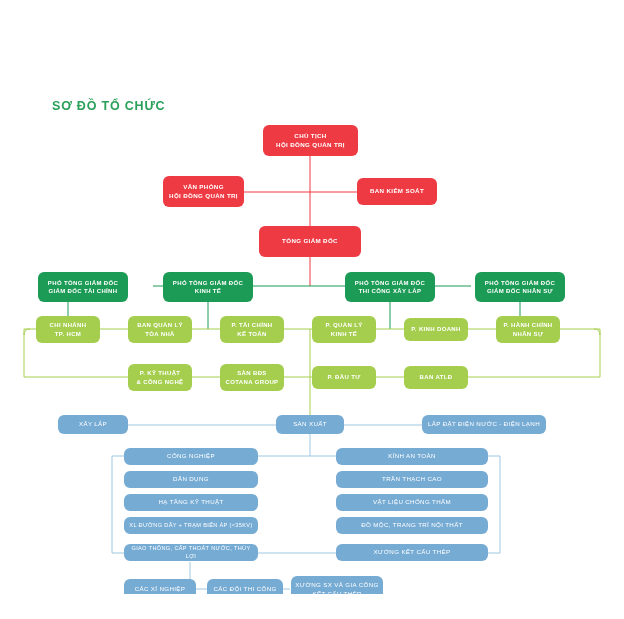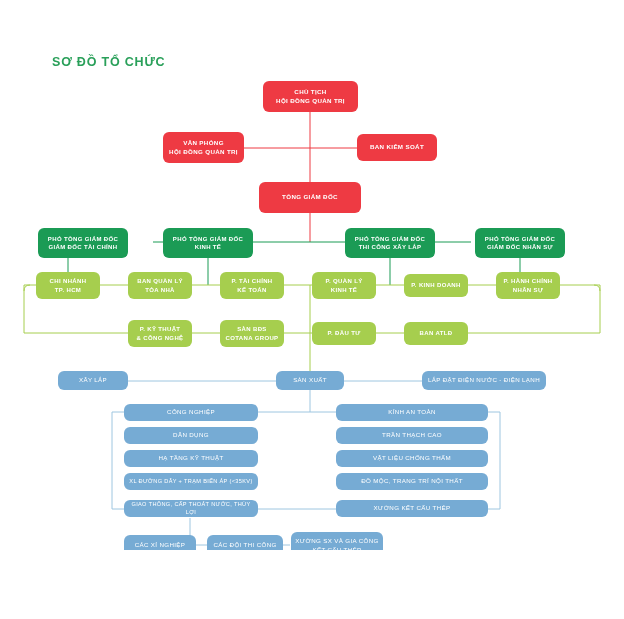--- a/index.html
+++ b/index.html
@@ -10,20 +10,21 @@
   body {
     font-family: "Liberation Sans", sans-serif;
     -webkit-font-smoothing: antialiased;
   }
   #page {
     position: relative;
     width: 624px;
     height: 550px;
     background: #ffffff;
     overflow: hidden;
+    margin-top: 44px;
   }
   #svg-layer {
     position: absolute;
     left: 0;
     top: 0;
     width: 624px;
     height: 619px;
     pointer-events: none;
   }
   #chart-title {

